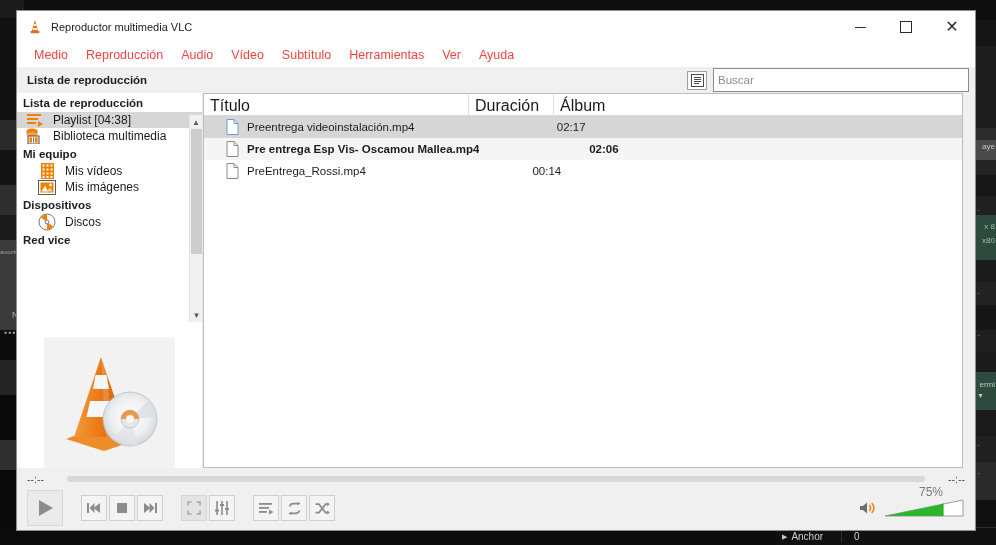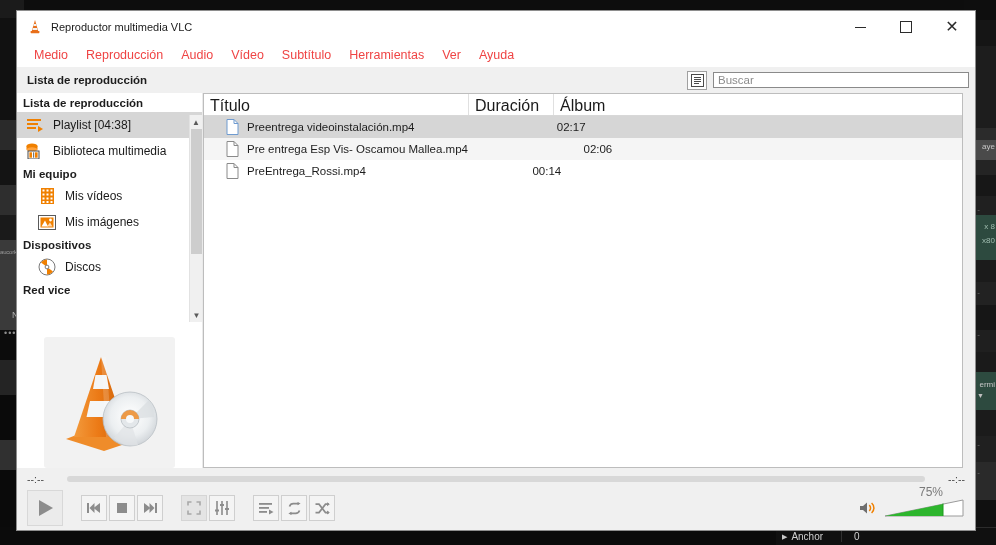--- a/index.html
+++ b/index.html
@@ -107,42 +107,42 @@
   }
   .pl-title {
     font-size: 11.5px; font-weight: bold; color: #1d1d1d; padding-left: 4px;
   }
   .searchrow-spacer { flex: 1; }
   .view-btn {
     width: 20px; height: 19px; border: 1px solid #a0a0a0; background: #fdfdfd;
     display: flex; align-items: center; justify-content: center; margin-right: 6px;
   }
   .search-input {
-    width: 256px; height: 16px; border: 1px solid #8a8a8a; background: #fff;
+    width: 256px; height: 24px; border: 1px solid #8a8a8a; background: #fff;
     font-size: 11.5px; color: #333; padding: 0 4px; outline: none;
     font-family: "Liberation Sans", sans-serif;
   }
   .search-input::placeholder { color: #8c8c8c; }
 
   
   .wbody { flex: 1; display: flex; min-height: 0; }
 
   
   .sidebar {
     width: 186px; background: #fff; position: relative;
     display: flex; flex-direction: column; flex: 0 0 186px;
     border-right: 1px solid #eaeaea;
   }
   .side-scroll { flex: 0 0 229px; position: relative; overflow: hidden; }
   .side-group {
     font-size: 11.5px; font-weight: bold; color: #1d1d1d;
     padding: 4px 0 3px 6px;
   }
   .side-item {
-    height: 26px; display: flex; align-items: center; padding-left: 8px;
+    height: 16px; display: flex; align-items: center; padding-left: 8px;
     font-size: 12px; color: #1a1a1a;
   }
   .side-item.sel { background: #d6d6d6; }
   .side-item.indent { padding-left: 20px; text-align: right; }
   .side-ico { width: 20px; height: 20px; margin-right: 8px; flex: 0 0 20px;
               display: flex; align-items: center; justify-content: center; }
   .side-sb {
     position: absolute; right: 0; top: 22px; width: 13px; height: 207px;
     background: #f0f0f0; border-left: 1px solid #e2e2e2;
   }
@@ -169,21 +169,21 @@
   .pl-th {
     font-size: 16px; color: #1a1a1a; padding: 3px 0 0 6px;
     border-right: 1px solid #e0e0e0; overflow: hidden; white-space: nowrap;
   }
   .col-title { flex: 1 1 auto; }
   .col-dur { flex: 0 0 85px; }
   .col-alb { flex: 1 0 190px; border-right: none; }
   .pl-rows { flex: 1; overflow: hidden; }
   .pl-row { display: flex; height: 22px; align-items: center; font-size: 11.5px; color: #1d1d1d; }
   .pl-row.sel { background: #d6d6d6; }
-  .pl-row.alt { background: #f5f5f5; }
+  .pl-row.alt { background: #f5f5f5; font-weight: bold; }
   .cell-title { flex: 1 1 auto; display: flex; align-items: center; padding-left: 22px; min-width: 0; }
   .cell-title span { overflow: hidden; text-overflow: ellipsis; white-space: nowrap; }
   .cell-dur { flex: 0 0 85px; padding-left: 6px; }
   .cell-alb { flex: 1 0 190px; }
   .file-ico { width: 13px; height: 16px; margin-right: 8px; flex: 0 0 13px; }
 
   
   .footer { flex: 0 0 56px; background: #f0f0f0; display: flex; flex-direction: column; }
   .seekrow { height: 22px; display: flex; align-items: center; padding: 0 10px; }
   .time {

